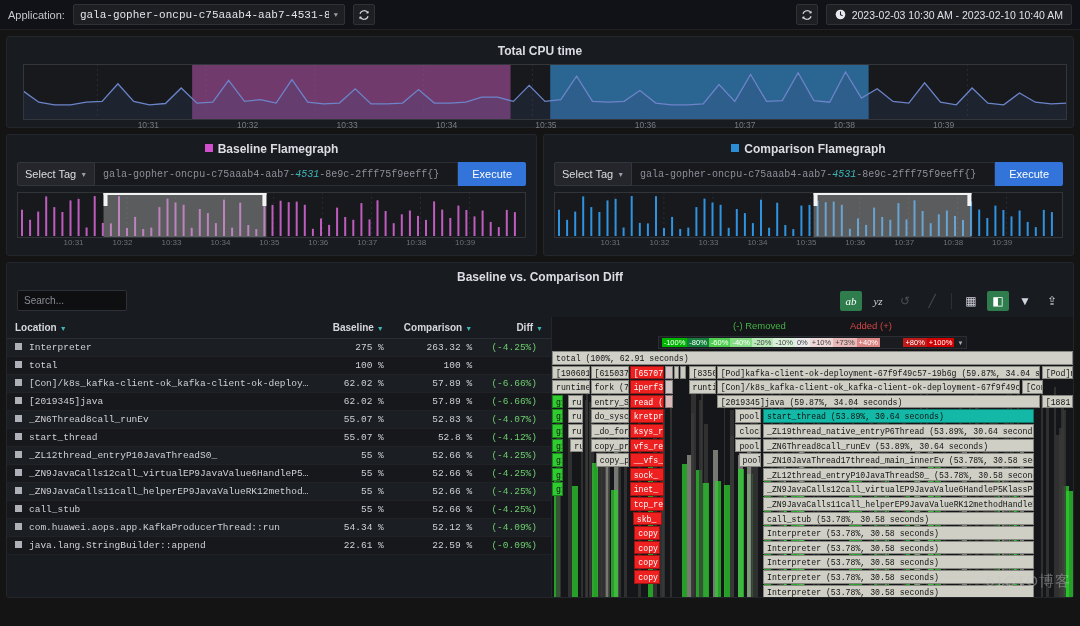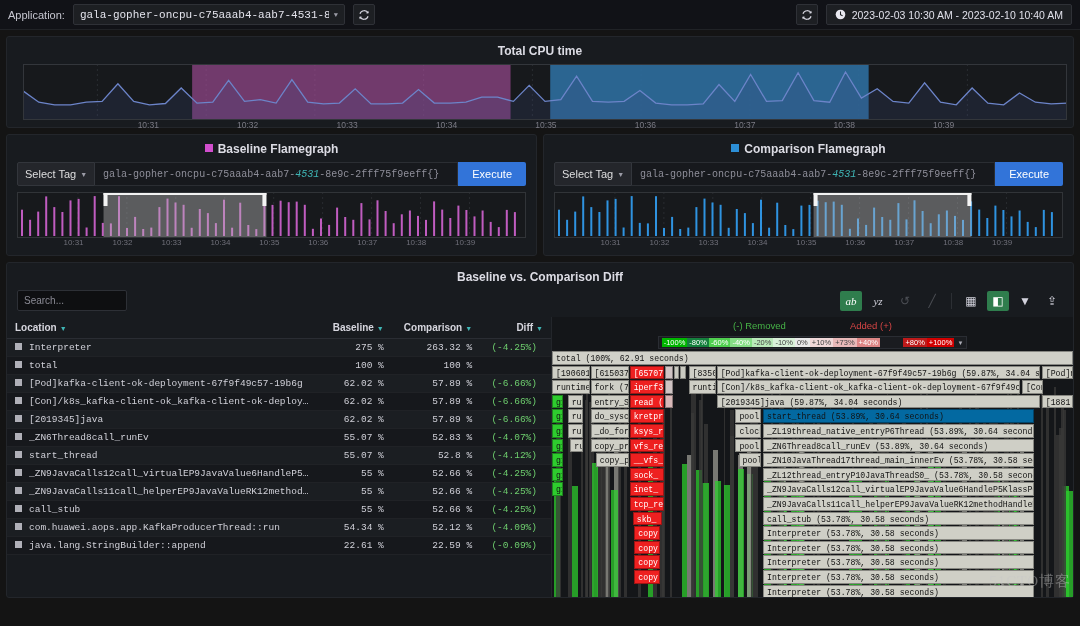--- a/index.html
+++ b/index.html
@@ -158,21 +158,21 @@
         font-size: 8.2px; }
   .fgrow { position: relative; height: 14.6px; width: 100%; }
   .blk { position: absolute; top: 0; bottom: 1px;
          overflow: hidden; white-space: nowrap;
          padding-left: 3px; line-height: 13px;
          border: 1px solid rgba(0,0,0,0.35); color: #121212; }
 
   #watermark {
     position: absolute; right: 2px; bottom: 6px;
     font-size: 15px; color: rgba(200,200,200,0.45);
-    font-family: Liberation Serif, serif; pointer-events: none;
+    font-family: Liberation Sans, sans-serif; pointer-events: none;
     letter-spacing: 1px;
   }
 </style>
 </head>
 <body>
 
 <div id="topbar">
   <span class="label">Application:</span>
   <div class="app-select">
     <span class="txt">gala-gopher-oncpu-c75aaab4-aab7-4531-8e9c-2fff75f9eeff</span>
@@ -516,26 +516,20 @@
               <td class="num">263.32 %</td>
               <td class="diff">(-4.25%)</td>
             </tr>
             <tr>
               <td class="loc"><span class="sq"></span><span>total</span></td>
               <td class="num">100 %</td>
               <td class="num">100 %</td>
               <td class="diff"></td>
             </tr>
             <tr>
-              <td class="loc"><span class="sq"></span><span>[Pod]kafka-client-ok-deployment-67f9f49c57-19b6g</span></td>
-              <td class="num">62.02 %</td>
-              <td class="num">57.89 %</td>
-              <td class="diff">(-6.66%)</td>
-            </tr>
-            <tr>
               <td class="loc"><span class="sq"></span><span>[Con]/k8s_kafka-client-ok_kafka-client-ok-deployment-67f9…</span></td>
               <td class="num">62.02 %</td>
               <td class="num">57.89 %</td>
               <td class="diff">(-6.66%)</td>
             </tr>
             <tr>
               <td class="loc"><span class="sq"></span><span>[2019345]java</span></td>
               <td class="num">62.02 %</td>
               <td class="num">57.89 %</td>
               <td class="diff">(-6.66%)</td>
@@ -544,20 +538,26 @@
               <td class="loc"><span class="sq"></span><span>_ZN6Thread8call_runEv</span></td>
               <td class="num">55.07 %</td>
               <td class="num">52.83 %</td>
               <td class="diff">(-4.07%)</td>
             </tr>
             <tr>
               <td class="loc"><span class="sq"></span><span>start_thread</span></td>
               <td class="num">55.07 %</td>
               <td class="num">52.8 %</td>
               <td class="diff">(-4.12%)</td>
+            </tr>
+            <tr>
+              <td class="loc"><span class="sq"></span><span>_ZL12thread_entryP10JavaThreadS0_</span></td>
+              <td class="num">55 %</td>
+              <td class="num">52.66 %</td>
+              <td class="diff">(-4.25%)</td>
             </tr>
             <tr>
               <td class="loc"><span class="sq"></span><span>_ZN9JavaCalls12call_virtualEP9JavaValue6HandleP5KlassP6Sy…</span></td>
               <td class="num">55 %</td>
               <td class="num">52.66 %</td>
               <td class="diff">(-4.25%)</td>
             </tr>
             <tr>
               <td class="loc"><span class="sq"></span><span>_ZN9JavaCalls11call_helperEP9JavaValueRK12methodHandleP17…</span></td>
               <td class="num">55 %</td>
@@ -762,21 +762,21 @@
             <div class="blk" style="left: 21.7%; width: 1.6%; background: rgb(216, 184, 184);"></div>
             <div class="blk" style="left: 31.6%; width: 62%; background: rgb(207, 207, 198);">[2019345]java (59.87%, 34.04 seconds)</div>
             <div class="blk" style="left: 94%; width: 6%; background: rgb(207, 207, 198);">[1881</div>
           </div>
           <div class="fgrow">
             <div class="blk" style="left: 0%; width: 2.2%; background: rgb(46, 204, 46);">g1</div>
             <div class="blk" style="left: 3%; width: 3%; background: rgb(207, 207, 198);">run</div>
             <div class="blk" style="left: 7.4%; width: 7.3%; background: rgb(207, 207, 198);">do_syscall</div>
             <div class="blk" style="left: 14.9%; width: 6.6%; background: rgb(238, 32, 32); color: rgb(255, 255, 255);">kretpr</div>
             <div class="blk" style="left: 35.2%; width: 5%; background: rgb(207, 207, 198);">pool-1-</div>
-            <div class="blk" style="left: 40.5%; width: 52%; background: #0369a1;">start_thread (53.89%, 30.64 seconds)</div>
+            <div class="blk" style="left: 40.5%; width: 52%; background: #14b8a6;">start_thread (53.89%, 30.64 seconds)</div>
           </div>
           <div class="fgrow">
             <div class="blk" style="left: 0%; width: 2.2%; background: rgb(46, 204, 46);">g1</div>
             <div class="blk" style="left: 3%; width: 3%; background: rgb(207, 207, 198);">run</div>
             <div class="blk" style="left: 7.4%; width: 7.3%; background: rgb(207, 207, 198);">_do_fork</div>
             <div class="blk" style="left: 14.9%; width: 6.6%; background: rgb(238, 32, 32); color: rgb(255, 255, 255);">ksys_r</div>
             <div class="blk" style="left: 35.2%; width: 5%; background: rgb(207, 207, 198);">clock_</div>
             <div class="blk" style="left: 40.5%; width: 52%; background: rgb(207, 207, 198);">_ZL19thread_native_entryP6Thread (53.89%, 30.64 seconds)</div>
           </div>
           <div class="fgrow">

